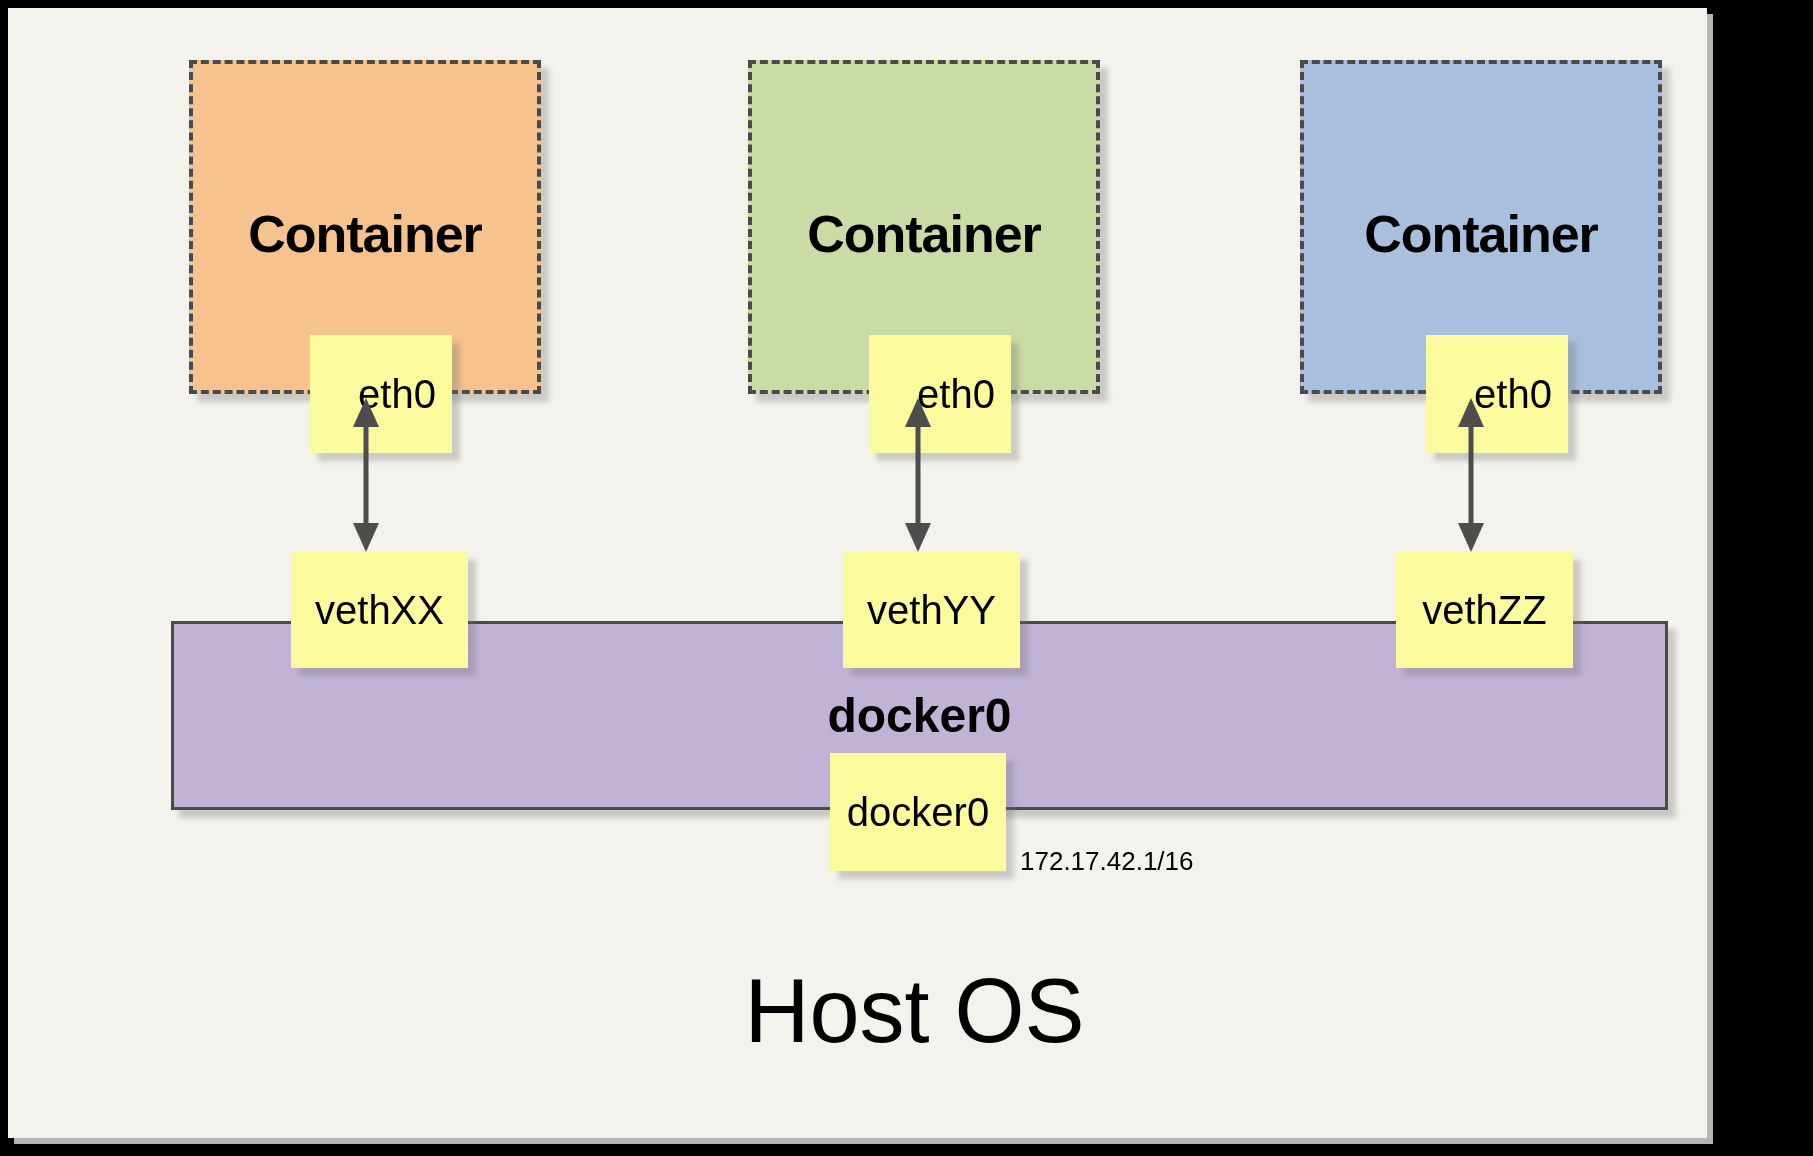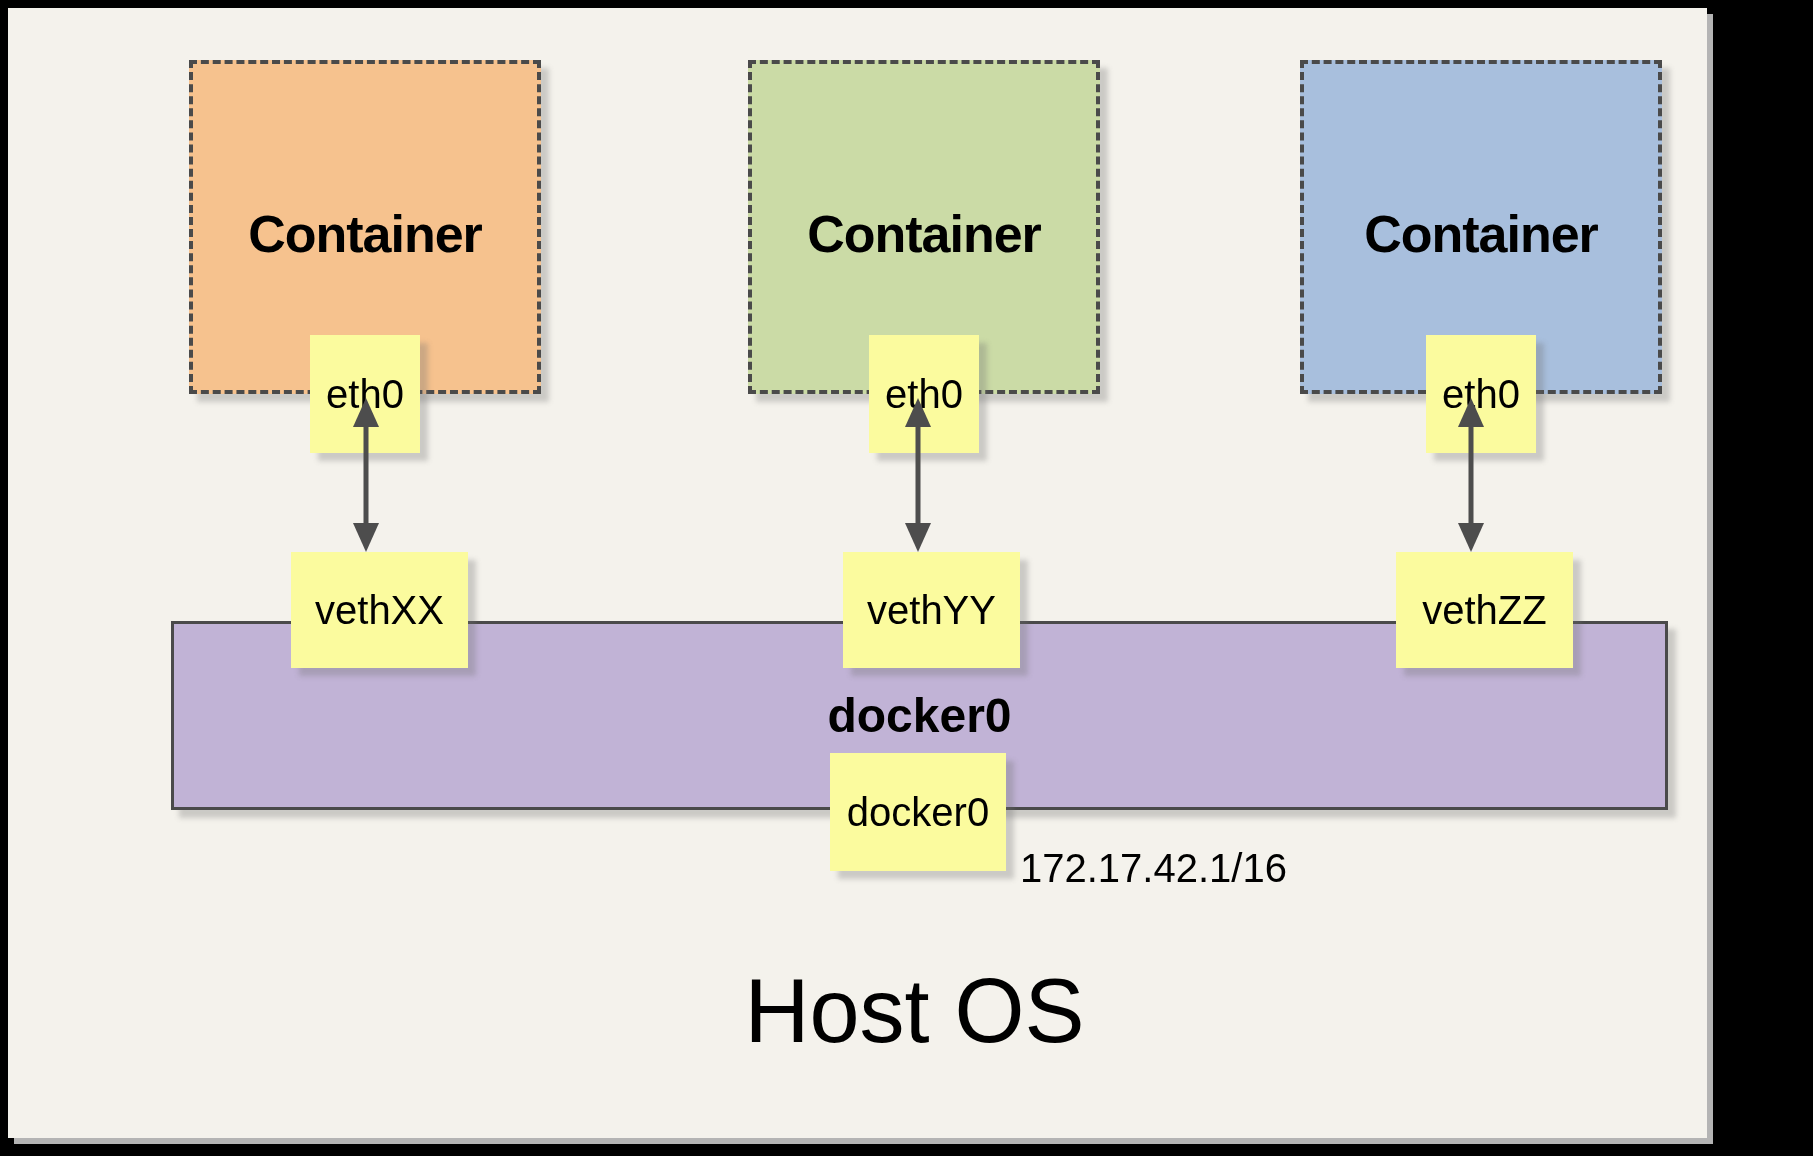--- a/index.html
+++ b/index.html
@@ -30,40 +30,40 @@
     font-weight:bold;font-size:52px;letter-spacing:-1px;color:#000;
   }
   .small-box{
     position:absolute;
     background:#FBFB9E;
     box-shadow:8px 8px 5px rgba(110,110,110,0.30);
     display:flex;align-items:center;justify-content:center;
     font-size:40px;color:#000;
     z-index:3;
   }
-  .eth-box{width:110px;height:118px;top:271px;left:50%;margin-left:-55px;}
+  .eth-box{width:110px;height:118px;top:271px;left:50%;margin-left:-55px;padding-left:32px;}
   .veth-box{width:177px;height:116px;top:544px;margin-left:13px;}
   .arrow{position:absolute;top:390px;z-index:2;}
   .bridge-bar{
     position:absolute;left:163px;top:613px;
     width:1497px;height:189px;
     border:3px solid #4a4a4a;
     box-sizing:border-box;
     box-shadow:8px 8px 5px rgba(110,110,110,0.30);
     z-index:1;
   }
   .bridge-label{
     position:absolute;left:0;top:64px;width:100%;
     text-align:center;
     font-weight:bold;font-size:48px;color:#000;
   }
   .docker0-box{width:176px;height:118px;top:745px;left:822px;}
   .ip-label{
     position:absolute;left:1012px;top:838px;
-    font-size:40px;color:#000;
+    font-size:26px;color:#000;
   }
   .host-label{
     position:absolute;left:0;top:952px;width:1813px;
     text-align:center;
     font-size:90px;color:#000;
   }
 </style>
 </head>
 <body>
 

